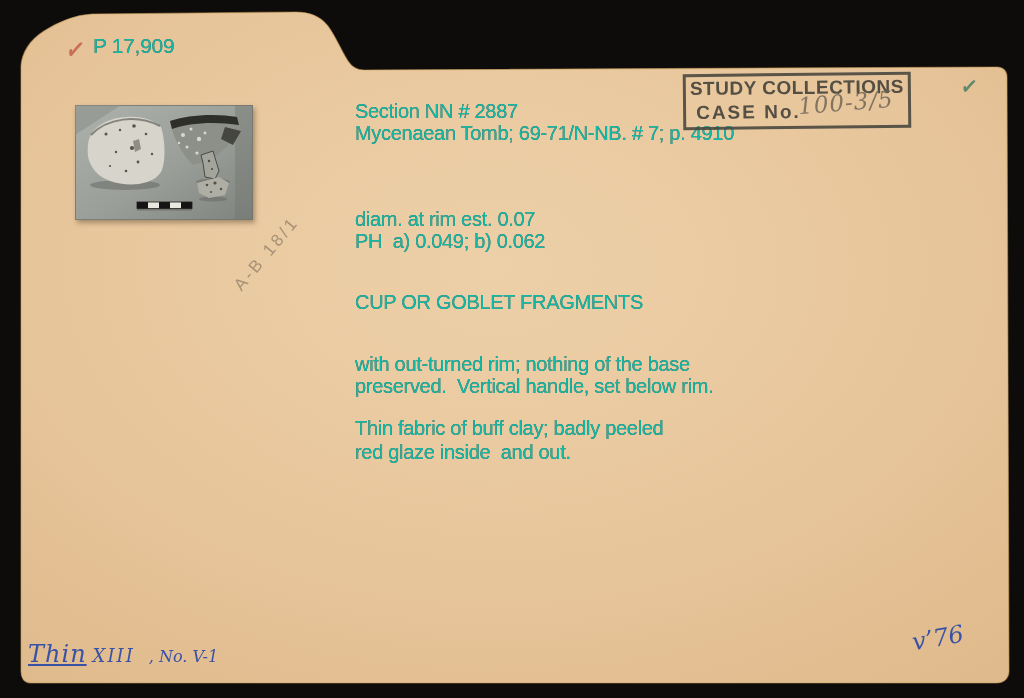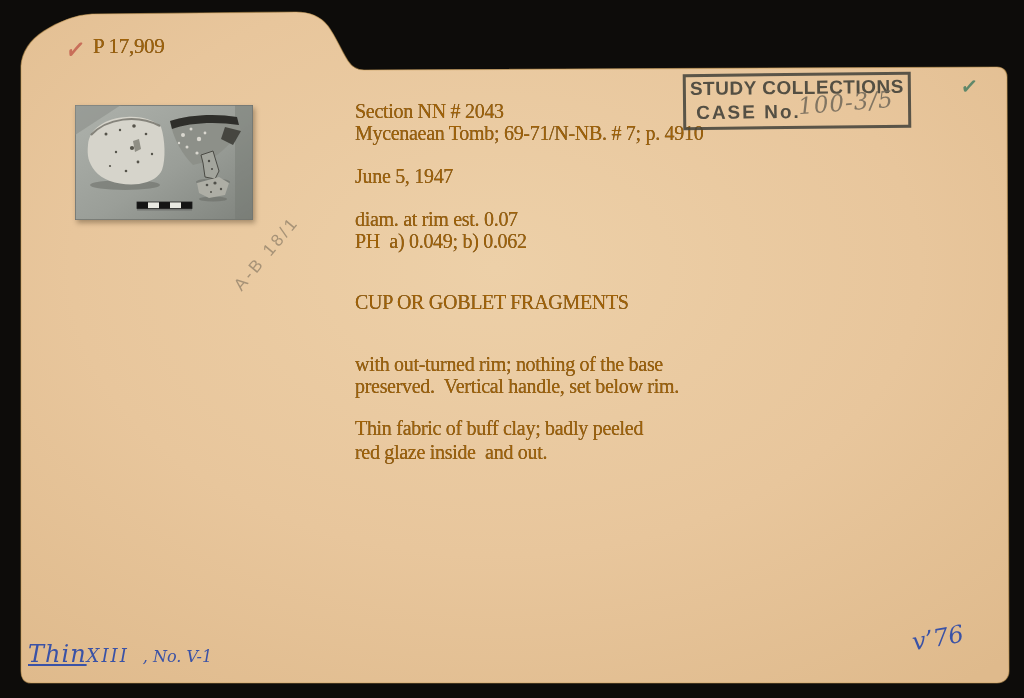--- a/index.html
+++ b/index.html
@@ -1,22 +1,22 @@
 <!DOCTYPE html>
 <html><head>
 <meta charset="utf-8">
 <style>
   html,body{margin:0;padding:0;background:#0d0c0a;}
   .stage{position:relative;width:1024px;height:698px;background:#0d0c0a;overflow:hidden;
          font-family:"Liberation Sans",sans-serif;}
   .card-bg{position:absolute;left:0;top:0;width:1024px;height:698px;}
 
   
-  .typed{position:absolute;font-family:Liberation Serif, serif;font-size:20px;
-         line-height:22px;color:#a16207;white-space:pre;letter-spacing:-0.3px;
+  .typed{position:absolute;font-family:Liberation Sans, sans-serif;font-size:20px;
+         line-height:22px;color:#14b8a6;white-space:pre;letter-spacing:-0.3px;
          text-shadow:0 0 0.6px rgba(45,44,40,.85);}
   .catalog{left:93px;top:35px;font-size:21px;}
 
   
   .check{position:absolute;font-weight:bold;}
   .check.red{left:64px;top:34px;font-size:27px;color:#c4604f;opacity:.85;
              transform:rotate(12deg) scaleX(.75);}
   .check.green{left:960px;top:74px;font-size:22px;color:#3f7a60;opacity:.8;
                transform:rotate(8deg) scaleX(.9);}
 
@@ -43,21 +43,21 @@
                white-space:nowrap;}
   .case-value{position:absolute;left:112px;top:14px;font-family:"DejaVu Serif",serif;
               font-style:italic;font-size:23px;letter-spacing:1px;color:rgba(110,102,88,.85);
               transform:rotate(-4deg);white-space:nowrap;}
 
   
   .ink{position:absolute;color:#3a52a6;font-family:"DejaVu Serif",serif;font-style:italic;
        white-space:nowrap;}
   .pub{left:28px;top:640px;font-size:19px;}
   .pub .pub-name{font-size:24px;text-decoration:underline;letter-spacing:1px;}
-  .pub .pub-vol{font-size:18px;letter-spacing:2px;margin-left:0;}
+  .pub .pub-vol{font-size:18px;letter-spacing:2px;margin-left:6px;}
   .pub .pub-ref{font-size:16px;margin-left:14px;}
   .note76{left:912px;top:624px;font-size:24px;transform:rotate(-10deg);}
 </style>
 </head>
 <body>
 
 <div class="stage">
 
   <svg class="card-bg" viewBox="0 0 1024 698">
     <defs>
@@ -150,23 +150,22 @@
         <rect x="84" y="97" width="11" height="6.5" fill="#141414"></rect>
         <rect x="95" y="97" width="11" height="6.5" fill="#e9e9e2"></rect>
         <rect x="106" y="97" width="11" height="6.5" fill="#141414"></rect>
         <rect x="62" y="97" width="55" height="6.5" fill="none" stroke="#1c1c1c" stroke-width="0.8"></rect>
       </g>
     </svg>
   </div>
 
   <div class="pencil-note">A-B 18/1</div>
 
-  <div class="typed" style="left:355px;top:100px">Section NN # 2043</div>
+  <div class="typed" style="left:355px;top:100px">Section NN # 2887</div>
   <div class="typed" style="left:355px;top:122px">Mycenaean Tomb; 69-71/N-NB. # 7; p. 4910</div>
-  <div class="typed" style="left:355px;top:165px">June 5, 1947</div>
   <div class="typed" style="left:355px;top:208px">diam. at rim est. 0.07</div>
   <div class="typed" style="left:355px;top:230px">PH  a) 0.049; b) 0.062</div>
   <div class="typed" style="left:355px;top:291px">CUP OR GOBLET FRAGMENTS</div>
   <div class="typed" style="left:355px;top:353px">with out-turned rim; nothing of the base</div>
   <div class="typed" style="left:355px;top:375px">preserved.  Vertical handle, set below rim.</div>
   <div class="typed" style="left:355px;top:417px">Thin fabric of buff clay; badly peeled</div>
   <div class="typed" style="left:355px;top:441px">red glaze inside  and out.</div>
 
   <div class="stamp">
     <div class="stamp-line1">STUDY COLLECTIONS</div>

